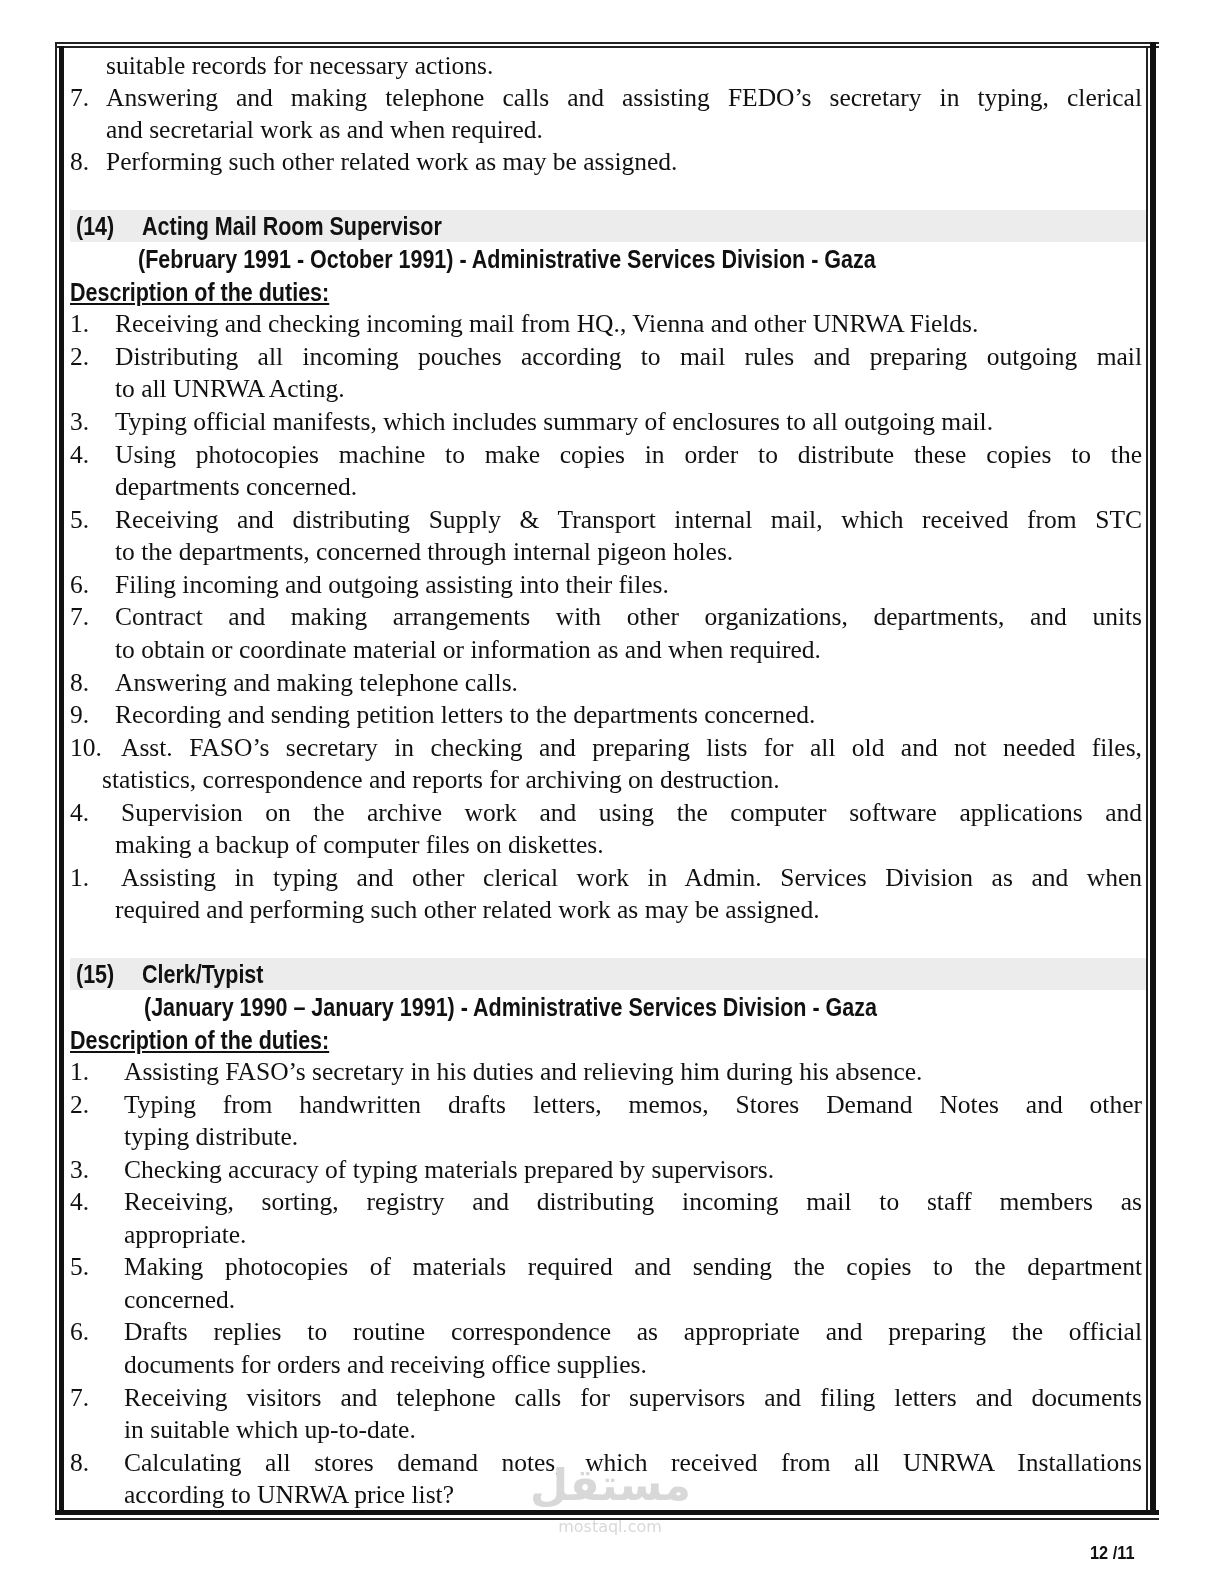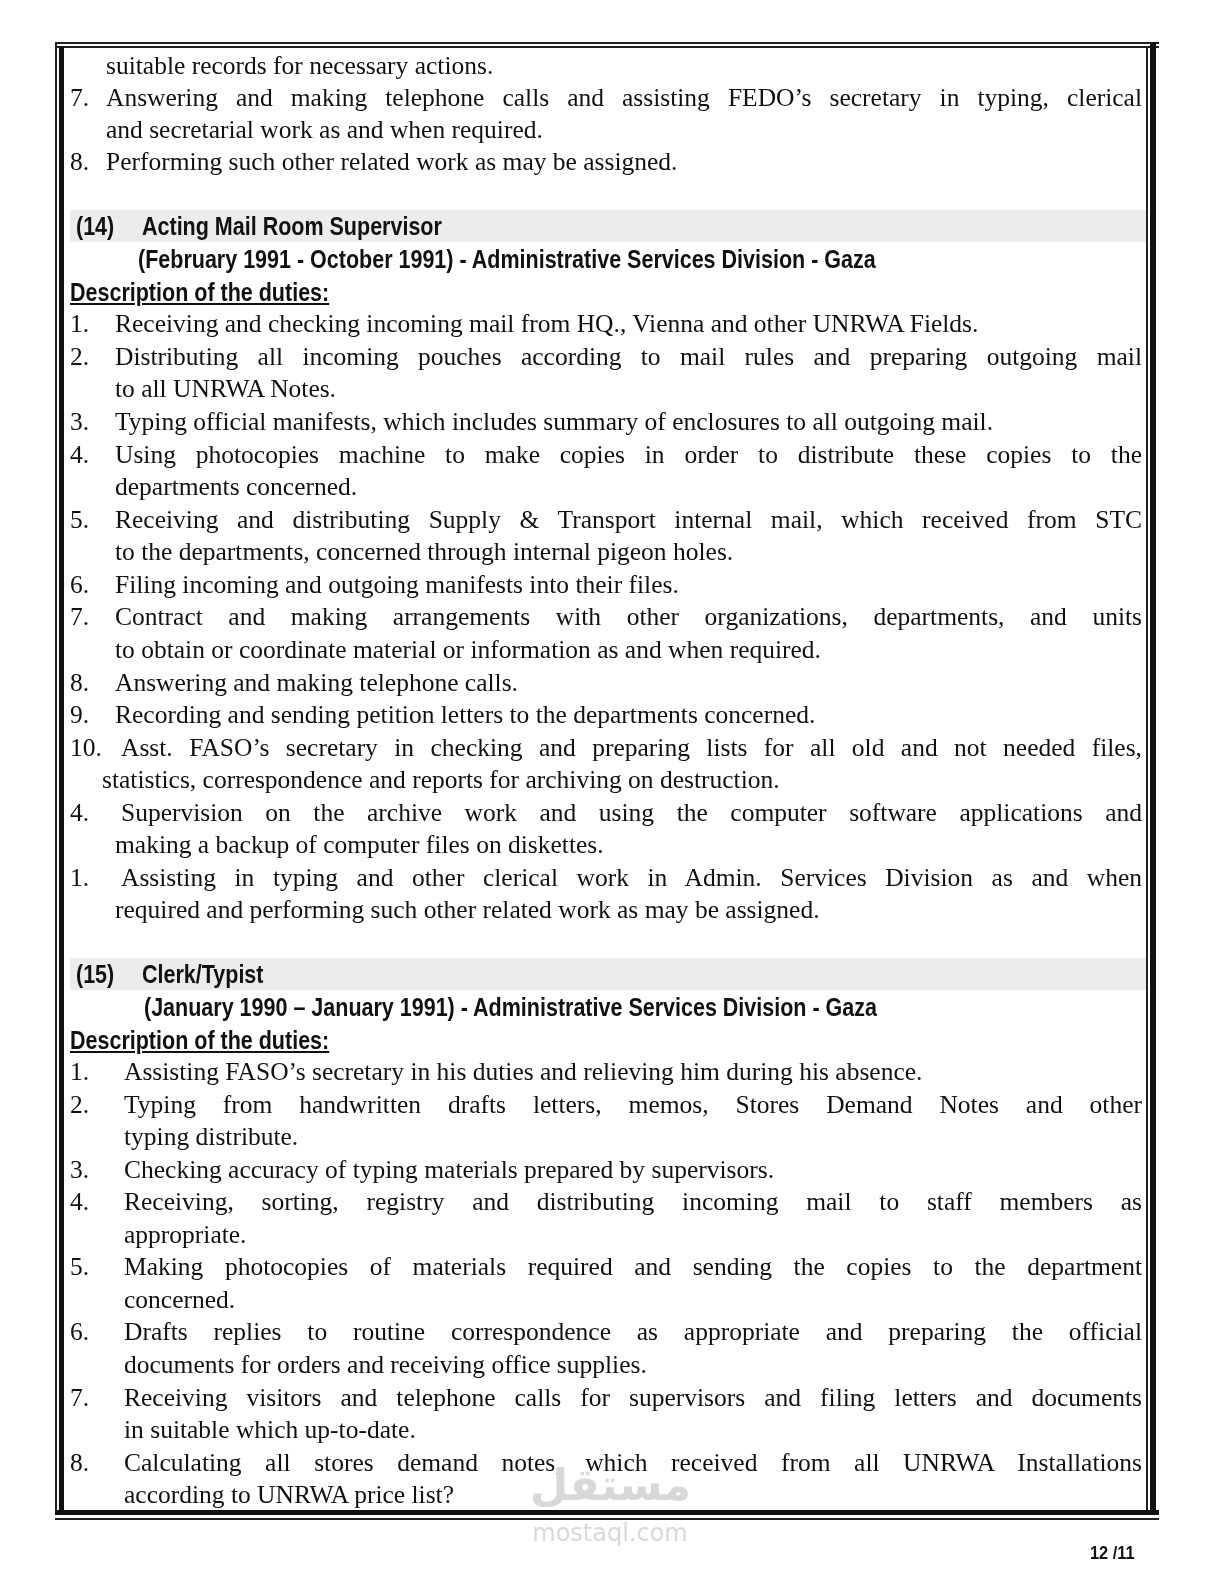--- a/index.html
+++ b/index.html
@@ -35,21 +35,21 @@
     .desc-head {
       position: absolute; left: 0; font-family: "Liberation Sans", "DejaVu Sans", sans-serif; font-weight: bold;
       font-size: 25px; line-height: 32px; text-decoration: underline; transform: scaleX(0.86); transform-origin: left center; white-space: nowrap;
     }
 
     .watermark {
       position: absolute; left: 530px; top: 1460px; width: 160px; text-align: center; color: #d8d8d8;
       font-family: "DejaVu Sans", sans-serif; pointer-events: none;
     }
     .watermark .wm-ar { font-size: 44px; font-weight: bold; line-height: 50px; }
-    .watermark .wm-en { font-size: 24px; line-height: 22px; margin-top: 12px; }
+    .watermark .wm-en { font-size: 16px; line-height: 22px; margin-top: 6px; }
 
     .page-num {
       position: absolute; left: 1090px; top: 1542px; font-family: "Liberation Sans", "DejaVu Sans", sans-serif;
       font-weight: bold; font-size: 19px; transform: scaleX(0.86); transform-origin: left center; white-space: nowrap;
     }
   </style>
 </head>
 <body>
 
 <div class="frame-top-1"></div>
@@ -91,21 +91,21 @@
       <div class="line" style="top:260px">
           <span class="num">1.</span>
           <span class="txt last" style="left:45px">Receiving and checking incoming mail from HQ., Vienna and other UNRWA Fields.</span>
         </div>
 
       <div class="line" style="top:293px">
           <span class="num">2.</span>
           <span class="txt" style="left:45px;width:1027px">Distributing all incoming pouches according to mail rules and preparing outgoing mail</span>
         </div>
       <div class="line" style="top:325px">
-          <span class="txt last" style="left:45px">to all UNRWA Notes.</span>
+          <span class="txt last" style="left:45px">to all UNRWA Acting.</span>
         </div>
 
       <div class="line" style="top:358px">
           <span class="num">3.</span>
           <span class="txt last" style="left:45px">Typing official manifests, which includes summary of enclosures to all outgoing mail.</span>
         </div>
 
       <div class="line" style="top:391px">
           <span class="num">4.</span>
           <span class="txt" style="left:45px;width:1027px">Using photocopies machine to make copies in order to distribute these copies to the</span>
@@ -117,21 +117,21 @@
       <div class="line" style="top:456px">
           <span class="num">5.</span>
           <span class="txt" style="left:45px;width:1027px">Receiving and distributing Supply &amp; Transport internal mail, which received from STC</span>
         </div>
       <div class="line" style="top:488px">
           <span class="txt last" style="left:45px">to the departments, concerned through internal pigeon holes.</span>
         </div>
 
       <div class="line" style="top:521px">
           <span class="num">6.</span>
-          <span class="txt last" style="left:45px">Filing incoming and outgoing manifests into their files.</span>
+          <span class="txt last" style="left:45px">Filing incoming and outgoing assisting into their files.</span>
         </div>
 
       <div class="line" style="top:553px">
           <span class="num">7.</span>
           <span class="txt" style="left:45px;width:1027px">Contract and making arrangements with other organizations, departments, and units</span>
         </div>
       <div class="line" style="top:586px">
           <span class="txt last" style="left:45px">to obtain or coordinate material or information as and when required.</span>
         </div>
 

